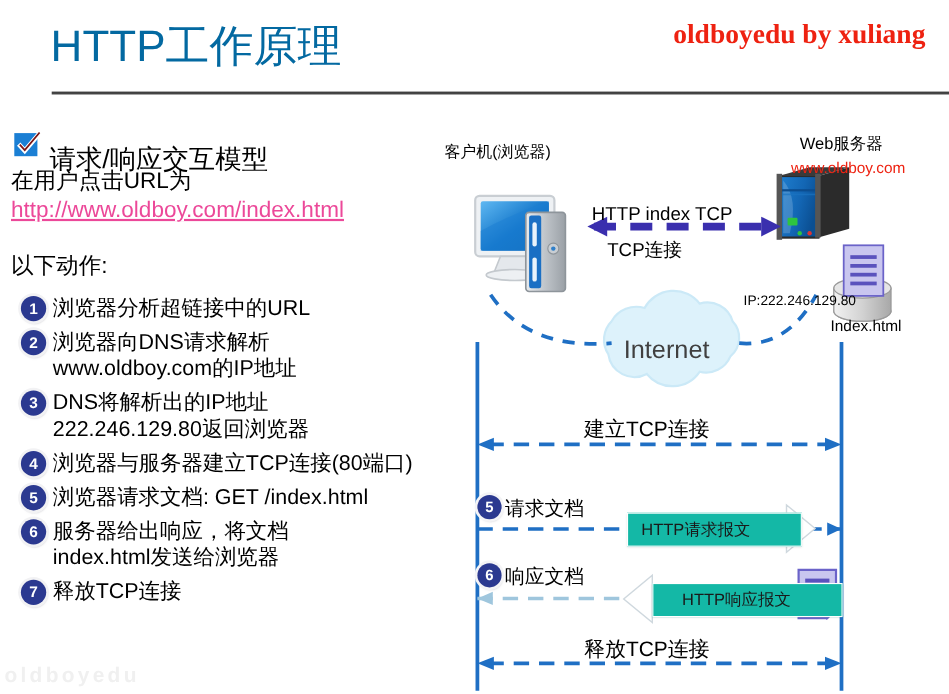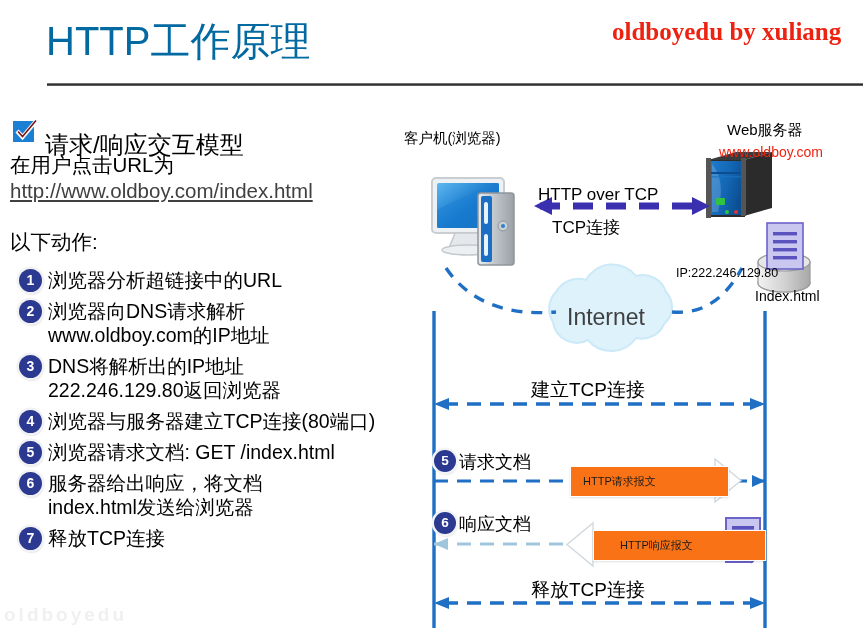--- a/index.html
+++ b/index.html
@@ -55,21 +55,21 @@
     margin-top: 12px;
   }
   .intro {
     position: absolute;
     left: 10px; top: 152px;
     width: 400px;
     font-size: 20.5px;
     line-height: 25.5px;
   }
   .intro .url {
-    color: #404040;
+    color: #ec4899;
     text-decoration: underline;
   }
 
   .steps { position: absolute; left: 10px; top: 268px; width: 410px; }
   .step {
     position: relative;
     margin-bottom: 7px;
     padding-left: 38px;
     font-size: 19.5px;
     line-height: 24px;
@@ -130,24 +130,24 @@
     text-align: center;
     box-shadow: 0 0 0 2.5px #f4f4f6, 1px 2px 2px rgba(120,120,130,0.5);
   }
   .seqnum-5 { left: 434px; top: 450px; }
   .seqnum-6 { left: 434px; top: 512px; }
 
   
   .banner {
     position: absolute;
     height: 29px;
-    background: #f97316;
+    background: #14b8a6;
     border: 1px solid #ffffff;
     box-shadow: 0 1px 2px rgba(0,0,0,0.12);
-    font-size: 11px;
+    font-size: 15px;
     line-height: 29px;
     color: #1a1a1a;
     white-space: nowrap;
   }
   .banner-req { left: 570px; top: 466px; width: 145px; padding-left: 12px; }
   .banner-resp { left: 593px; top: 530px; width: 145px; padding-left: 26px; }
 
   .doc-icon {
     position: absolute;
     left: 724px; top: 516px;
@@ -334,21 +334,21 @@
       <path d="M2 2 L30 2 L36 2 L36 38 L28 46 L2 46 Z" fill="#c9c6ef" stroke="#6b63c9" stroke-width="2"></path>
       <path d="M36 38 L28 46 L28 38 Z" fill="#e7e5f8" stroke="#6b63c9" stroke-width="1.5"></path>
       <rect x="8" y="10" width="22" height="3.6" fill="#5a52bd"></rect>
       <rect x="8" y="19" width="22" height="3.6" fill="#5a52bd"></rect>
       <rect x="8" y="28" width="22" height="3.6" fill="#5a52bd"></rect>
     </svg>
 
     <div class="lbl lbl-client">客户机(浏览器)</div>
     <div class="lbl lbl-server">Web服务器</div>
     <div class="lbl lbl-server-url">www.oldboy.com</div>
-    <div class="lbl lbl-overtcp">HTTP over TCP</div>
+    <div class="lbl lbl-overtcp">HTTP index TCP</div>
     <div class="lbl lbl-tcpconn">TCP连接</div>
     <div class="lbl lbl-ip">IP:222.246.129.80</div>
     <div class="lbl lbl-index">Index.html</div>
     <div class="lbl lbl-internet">Internet</div>
     <div class="lbl lbl-estab">建立TCP连接</div>
     <div class="lbl lbl-release">释放TCP连接</div>
 
     <div class="seqnum seqnum-5">5</div>
     <div class="lbl lbl-req">请求文档</div>
 

